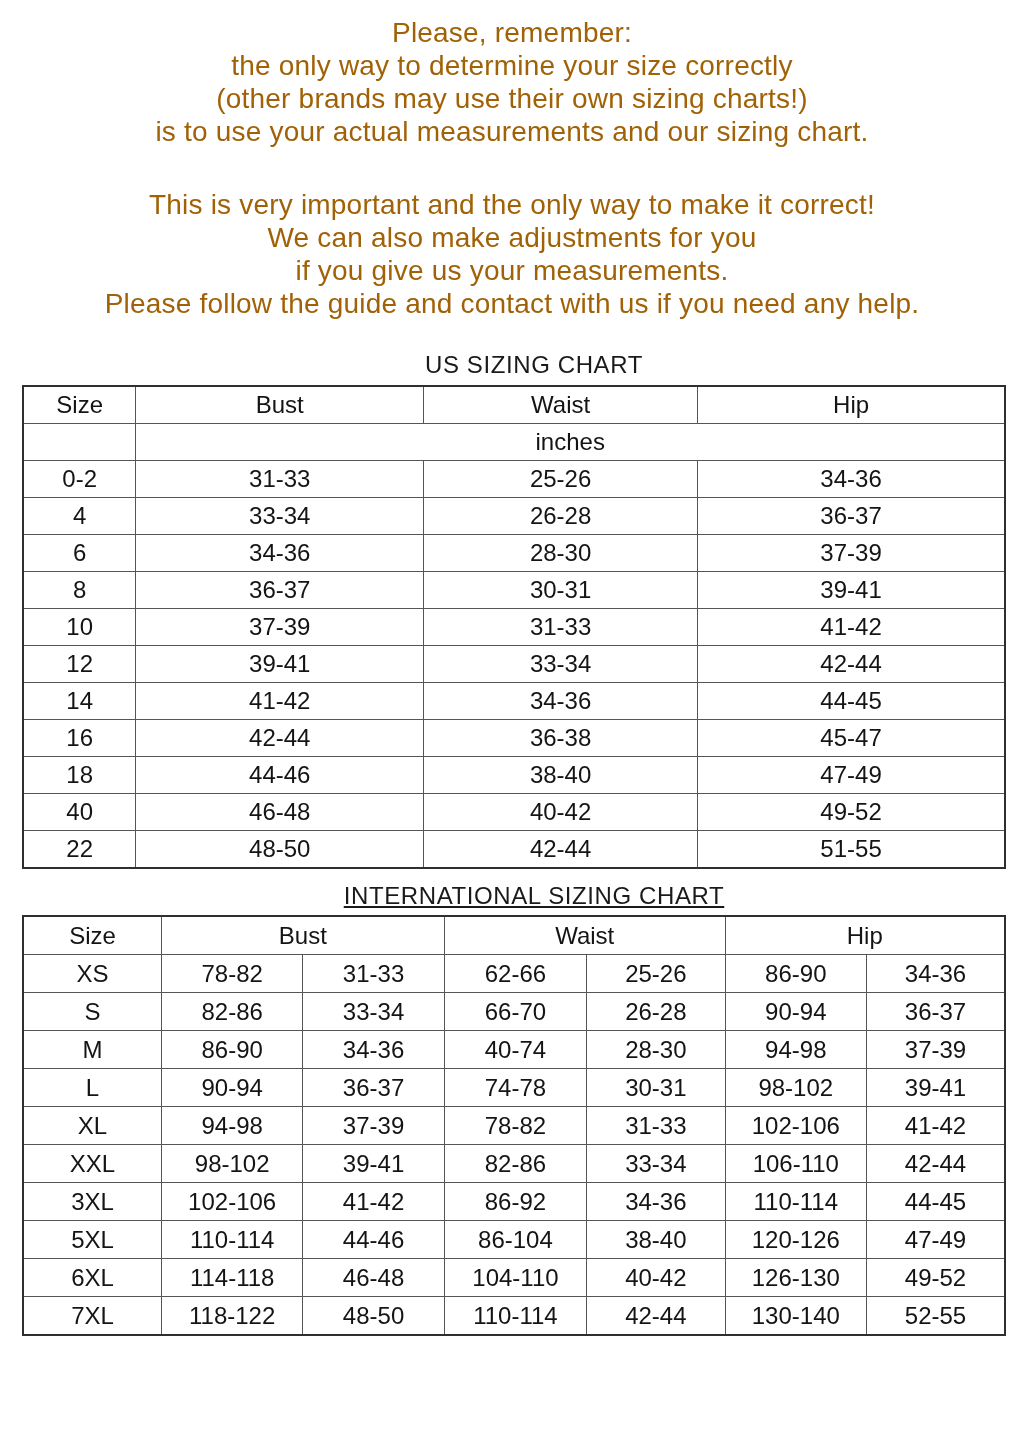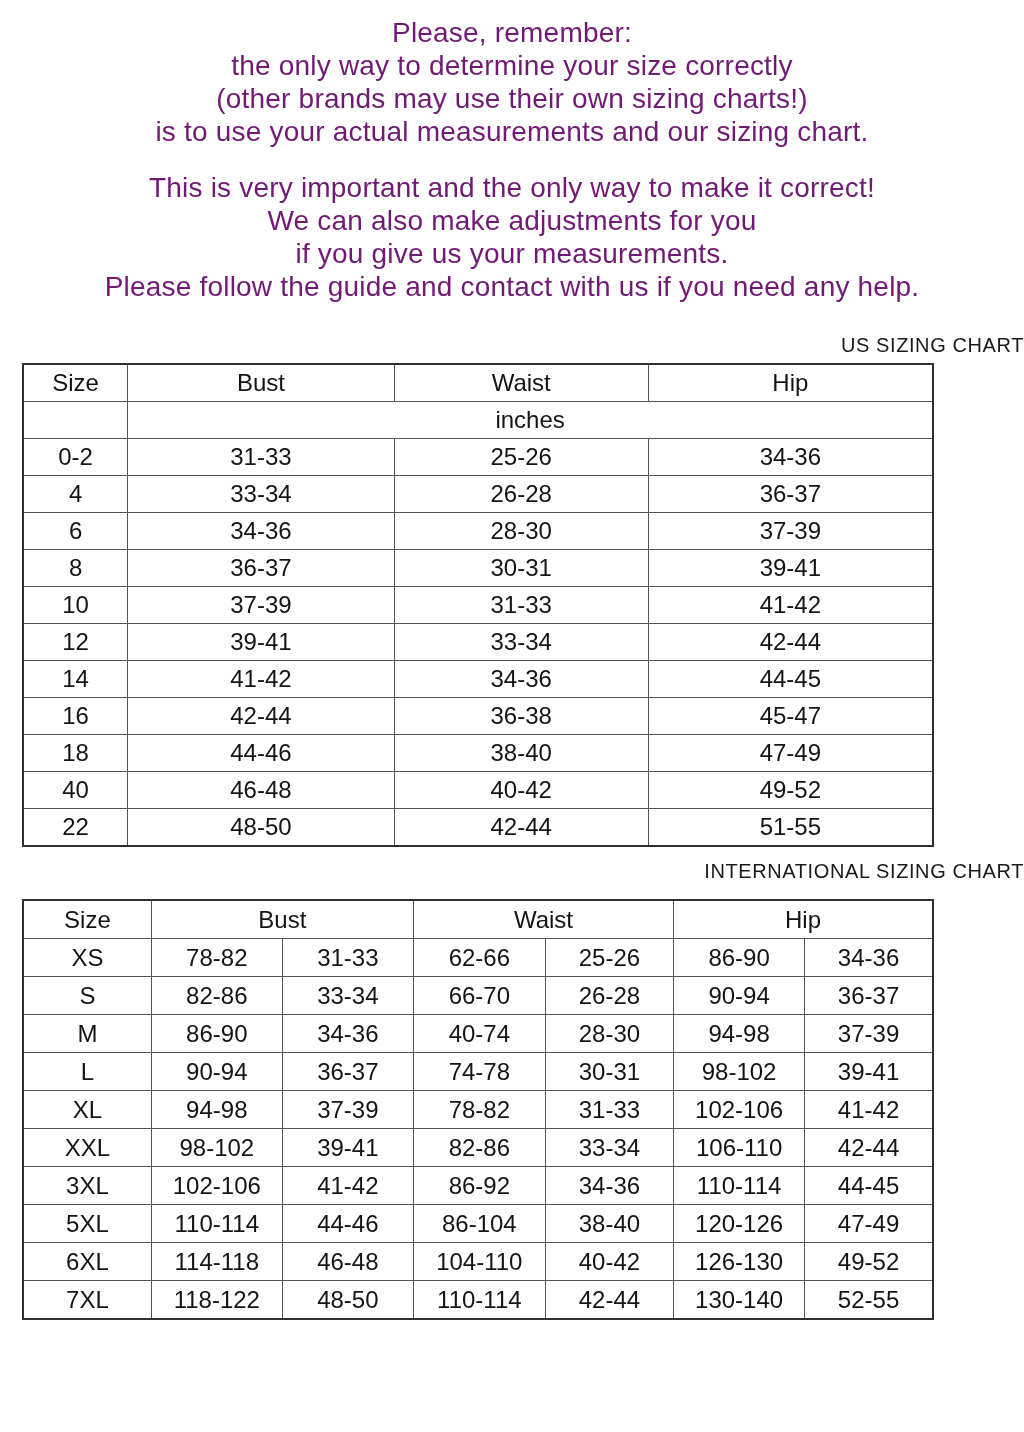--- a/index.html
+++ b/index.html
@@ -14,47 +14,48 @@
   }
   .page {
     width: 1024px;
     height: 1432px;
     background: #ffffff;
     overflow: hidden;
   }
   .intro {
     padding-top: 16px;
     text-align: center;
-    color: #701a75;
+    color: #a16207;
     font-size: 28px;
     font-weight: 300;
     line-height: 33px;
     letter-spacing: 0.2px;
   }
   .intro .para2 {
-    margin-top: 23px;
+    margin-top: 40px;
   }
   .chart-title {
-    text-align: right;
-    font-size: 20px;
+    text-align: center;
+    font-size: 24px;
     font-weight: 300;
     color: #1a1a1a;
     letter-spacing: 0.6px;
     margin-top: 31px;
     margin-bottom: 6px;
     padding-left: 44px;
   }
   .chart-title.intl {
     margin-top: 13px;
-    margin-bottom: 16px;
+    margin-bottom: 5px;
+    text-decoration: underline;
   }
   table.sizing-table {
     border-collapse: collapse;
     margin-left: 22px;
-    width: 912px;
+    width: 984px;
     table-layout: fixed;
     border: 2px solid #2f2f2f;
   }
   table.sizing-table th,
   table.sizing-table td {
     border: 1px solid #555555;
     text-align: center;
     vertical-align: middle;
     font-size: 24px;
     font-weight: 300;

